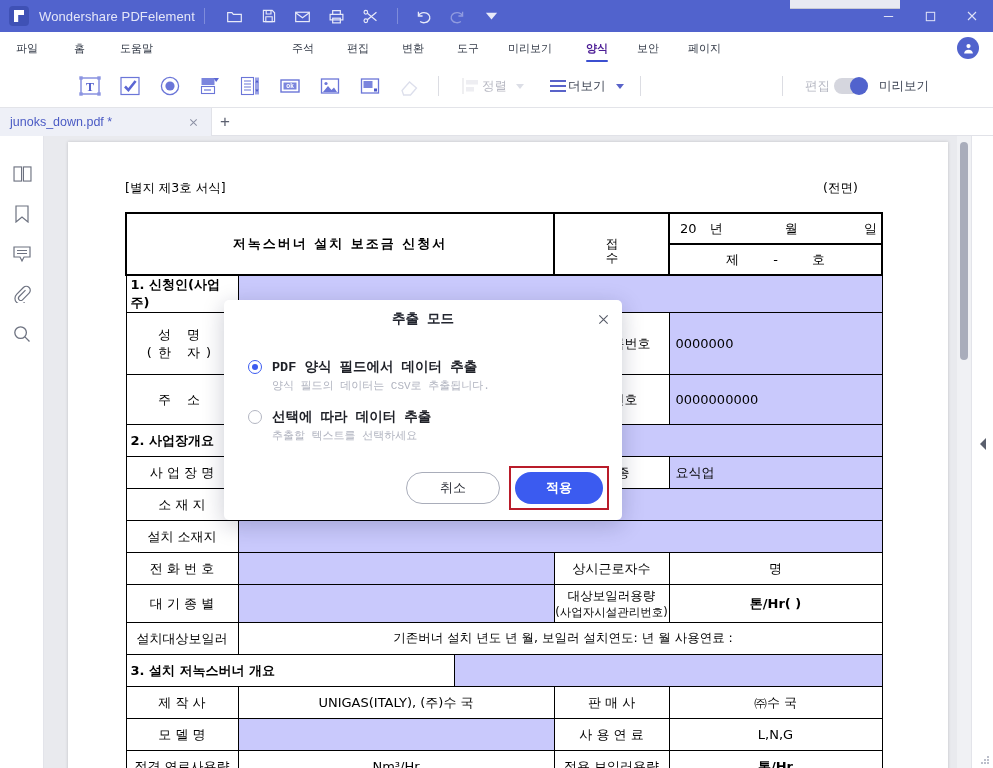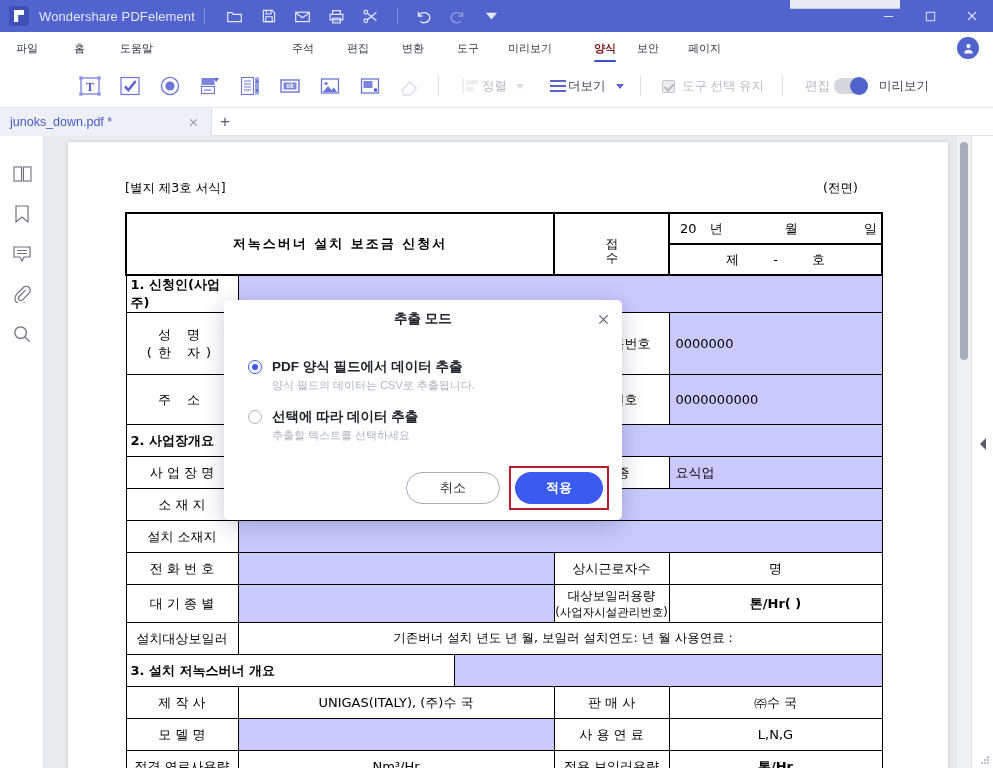--- a/index.html
+++ b/index.html
@@ -48,21 +48,21 @@
 
   
   .menubar {
     position: absolute; left: 0; top: 32px; width: 993px; height: 32px;
     background: #fff; border-bottom: 1px solid #ffffff;
   }
   .menu-item {
     position: absolute; top: 0; height: 32px; display: flex; align-items: center;
     font-size: 11px; color: #333a47; white-space: nowrap;
   }
-  .menu-item.active { color: #7f1d1d; font-weight: 600; margin-left: 8px; }
+  .menu-item.active { color: #4c1d95; font-weight: 600; }
   .menu-item.active::after {
     content: ""; position: absolute; left: 0; right: 0; bottom: 2px; height: 2px;
     background: #3b4fd0; border-radius: 1px;
   }
   .device-ind {
     position: absolute; right: 66px; top: 0; height: 32px; display: flex;
     align-items: center; gap: 6px; font-size: 12.5px; color: #3c4356; margin-top: 44px;
   }
   .avatar {
     position: absolute; right: 14px; top: 5px; width: 22px; height: 22px;
@@ -179,21 +179,21 @@
   .fld-val { background: #c9c9fc; text-align: left !important; padding-left: 6px !important;
     font-size: 16px; color: #11114a; }
   .lbl-sp { letter-spacing: 6px; }
   .small { font-size: 11.5px; }
   .bold { font-weight: 700; }
   .lft { text-align: center; padding-left: 6px !important; border-radius: 7px; }
   .vert { writing-mode: vertical-rl; text-orientation: upright; letter-spacing: 1px;
     font-size: 12.5px; display: inline-block; }
 
   
-  .dlg-wrap { position: absolute; left: 0; top: 0; width: 993px; height: 768px; }
+  .dlg-wrap { position: absolute; left: 0; top: 0; width: 993px; height: 768px; font-family: Liberation Mono, monospace; }
   .dlg {
     position: absolute; left: 224px; top: 300px; width: 398px; height: 220px;
     background: #fff; border-radius: 5px; box-shadow: 0 5px 22px rgba(20,25,60,.22);
   }
   .dlg-title {
     position: absolute; left: 0; top: 10px; width: 398px; text-align: center;
     font-size: 13.5px; font-weight: 700; color: #21242e;
   }
   .dlg-close {
     position: absolute; right: 10px; top: 10px; width: 18px; height: 18px;
@@ -429,24 +429,20 @@
         <path d="M3 5h16M3 10h16M3 15h16"></path>
         </svg>
     </div>
     <div class="tbar-lbl" style="left:568px">더보기</div>
     <div class="tool-btn" style="left:614px;width:12px">
       <span class="caret" style="border-top-color:#5963c9"></span>
     </div>
 
     <div class="tbar-sep" style="left:640px"></div>
 
-    <div class="tbar-lbl" style="left:662px">
-      <span class="chk-box"></span>
-      <span style="margin-left:7px;color:#b9bac4">도구 선택 유지</span>
-    </div>
 
     <div class="tbar-sep" style="left:782px"></div>
 
     <div class="tbar-lbl" style="left:805px;color:#b5b7c2">편집</div>
     <div class="tbar-lbl" style="left:834px">
       <span class="toggle"></span>
     </div>
     <div class="tbar-lbl" style="left:879px">미리보기</div>
   </div>
 

